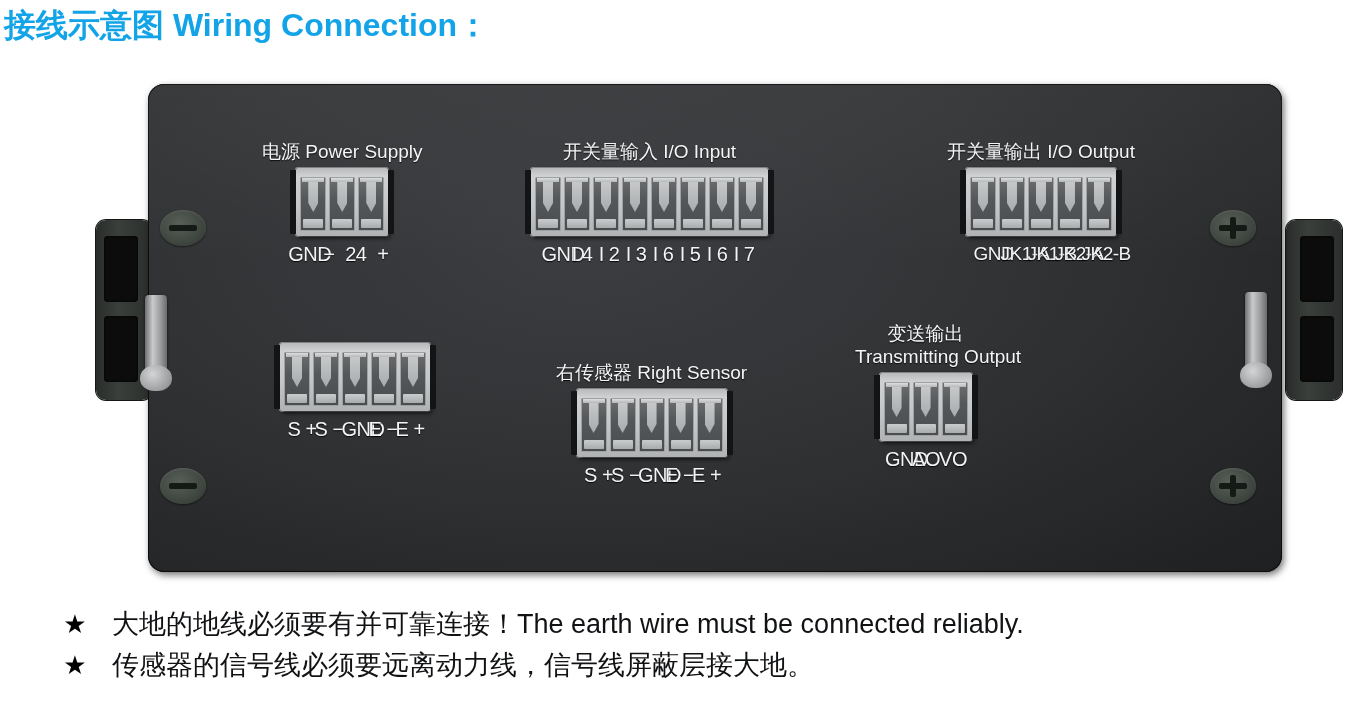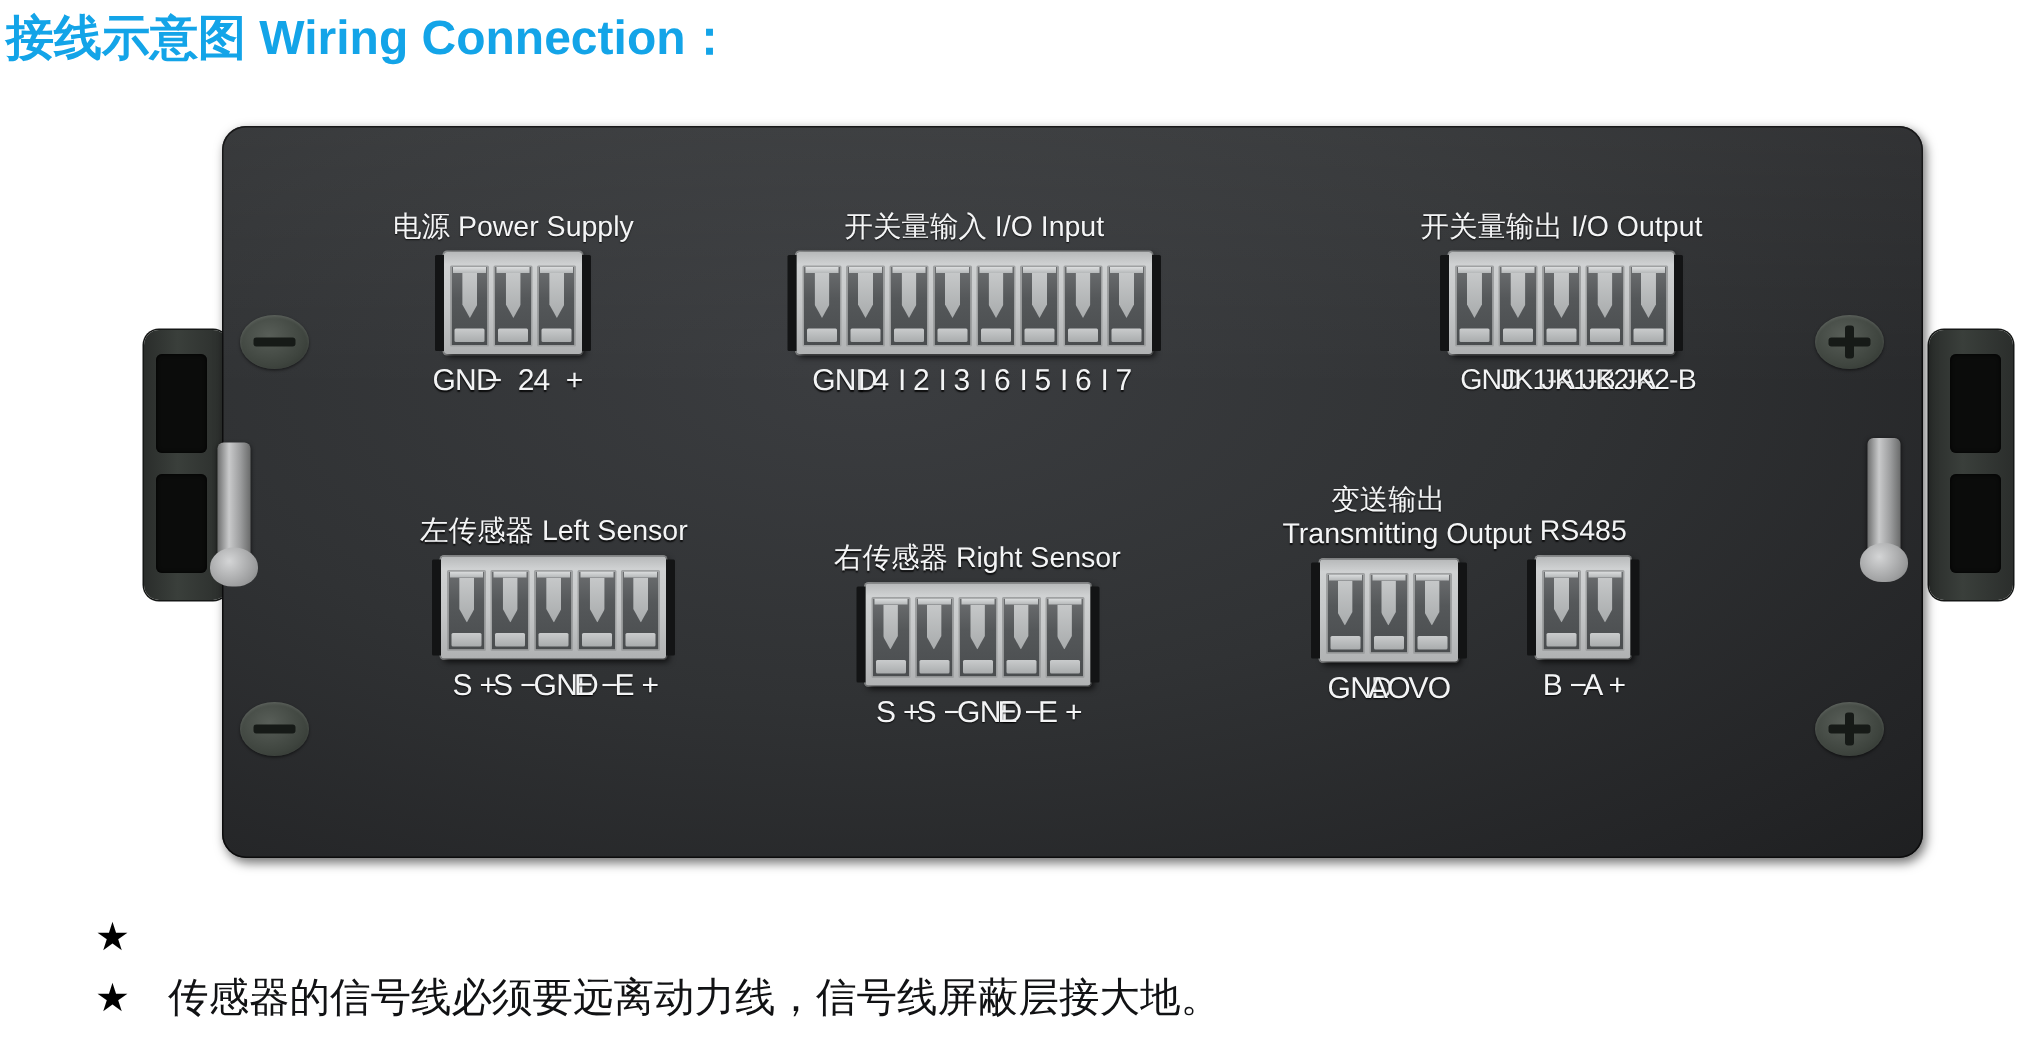--- a/index.html
+++ b/index.html
@@ -324,21 +324,20 @@
     <div class="pins tight">
         <span class="pin">GND</span>
         <span class="pin">JK1-A</span>
         <span class="pin">JK1-B</span>
         <span class="pin">JK2-A</span>
         <span class="pin">JK2-B</span>
       </div>
   </div>
 
   <div class="group" id="grp-left-sensor">
-    <div class="group-title">左传感器 Left Sensor</div>
     <div class="conn">
       <div class="conn-inner">
           <div class="port">
             <div class="lip"></div>
             <div class="glyph"></div>
             <div class="base"></div>
           </div>
           <div class="port">
             <div class="lip"></div>
             <div class="glyph"></div>
@@ -434,45 +433,25 @@
           </div>
         </div>
     </div>
     <div class="pins">
         <span class="pin">GND</span>
         <span class="pin">AO</span>
         <span class="pin">VO</span>
       </div>
   </div>
 
-  <div class="group" id="grp-rs485">
-    <div class="group-title">RS485</div>
-    <div class="conn">
-      <div class="conn-inner">
-          <div class="port">
-            <div class="lip"></div>
-            <div class="glyph"></div>
-            <div class="base"></div>
-          </div>
-          <div class="port">
-            <div class="lip"></div>
-            <div class="glyph"></div>
-            <div class="base"></div>
-          </div>
-        </div>
-    </div>
-    <div class="pins">
-        <span class="pin">B −</span>
-        <span class="pin">A +</span>
-      </div>
-  </div>
 
 </div>
 
 <div class="notes">
   <div class="note">
     <span class="star">★</span>
+    <span class="txt">大地的地线必须要有并可靠连接！The earth wire must be connected reliably.</span>
   </div>
   <div class="note">
     <span class="star">★</span>
     <span class="txt">传感器的信号线必须要远离动力线，信号线屏蔽层接大地。</span>
   </div>
 </div>
 
 </body></html>

